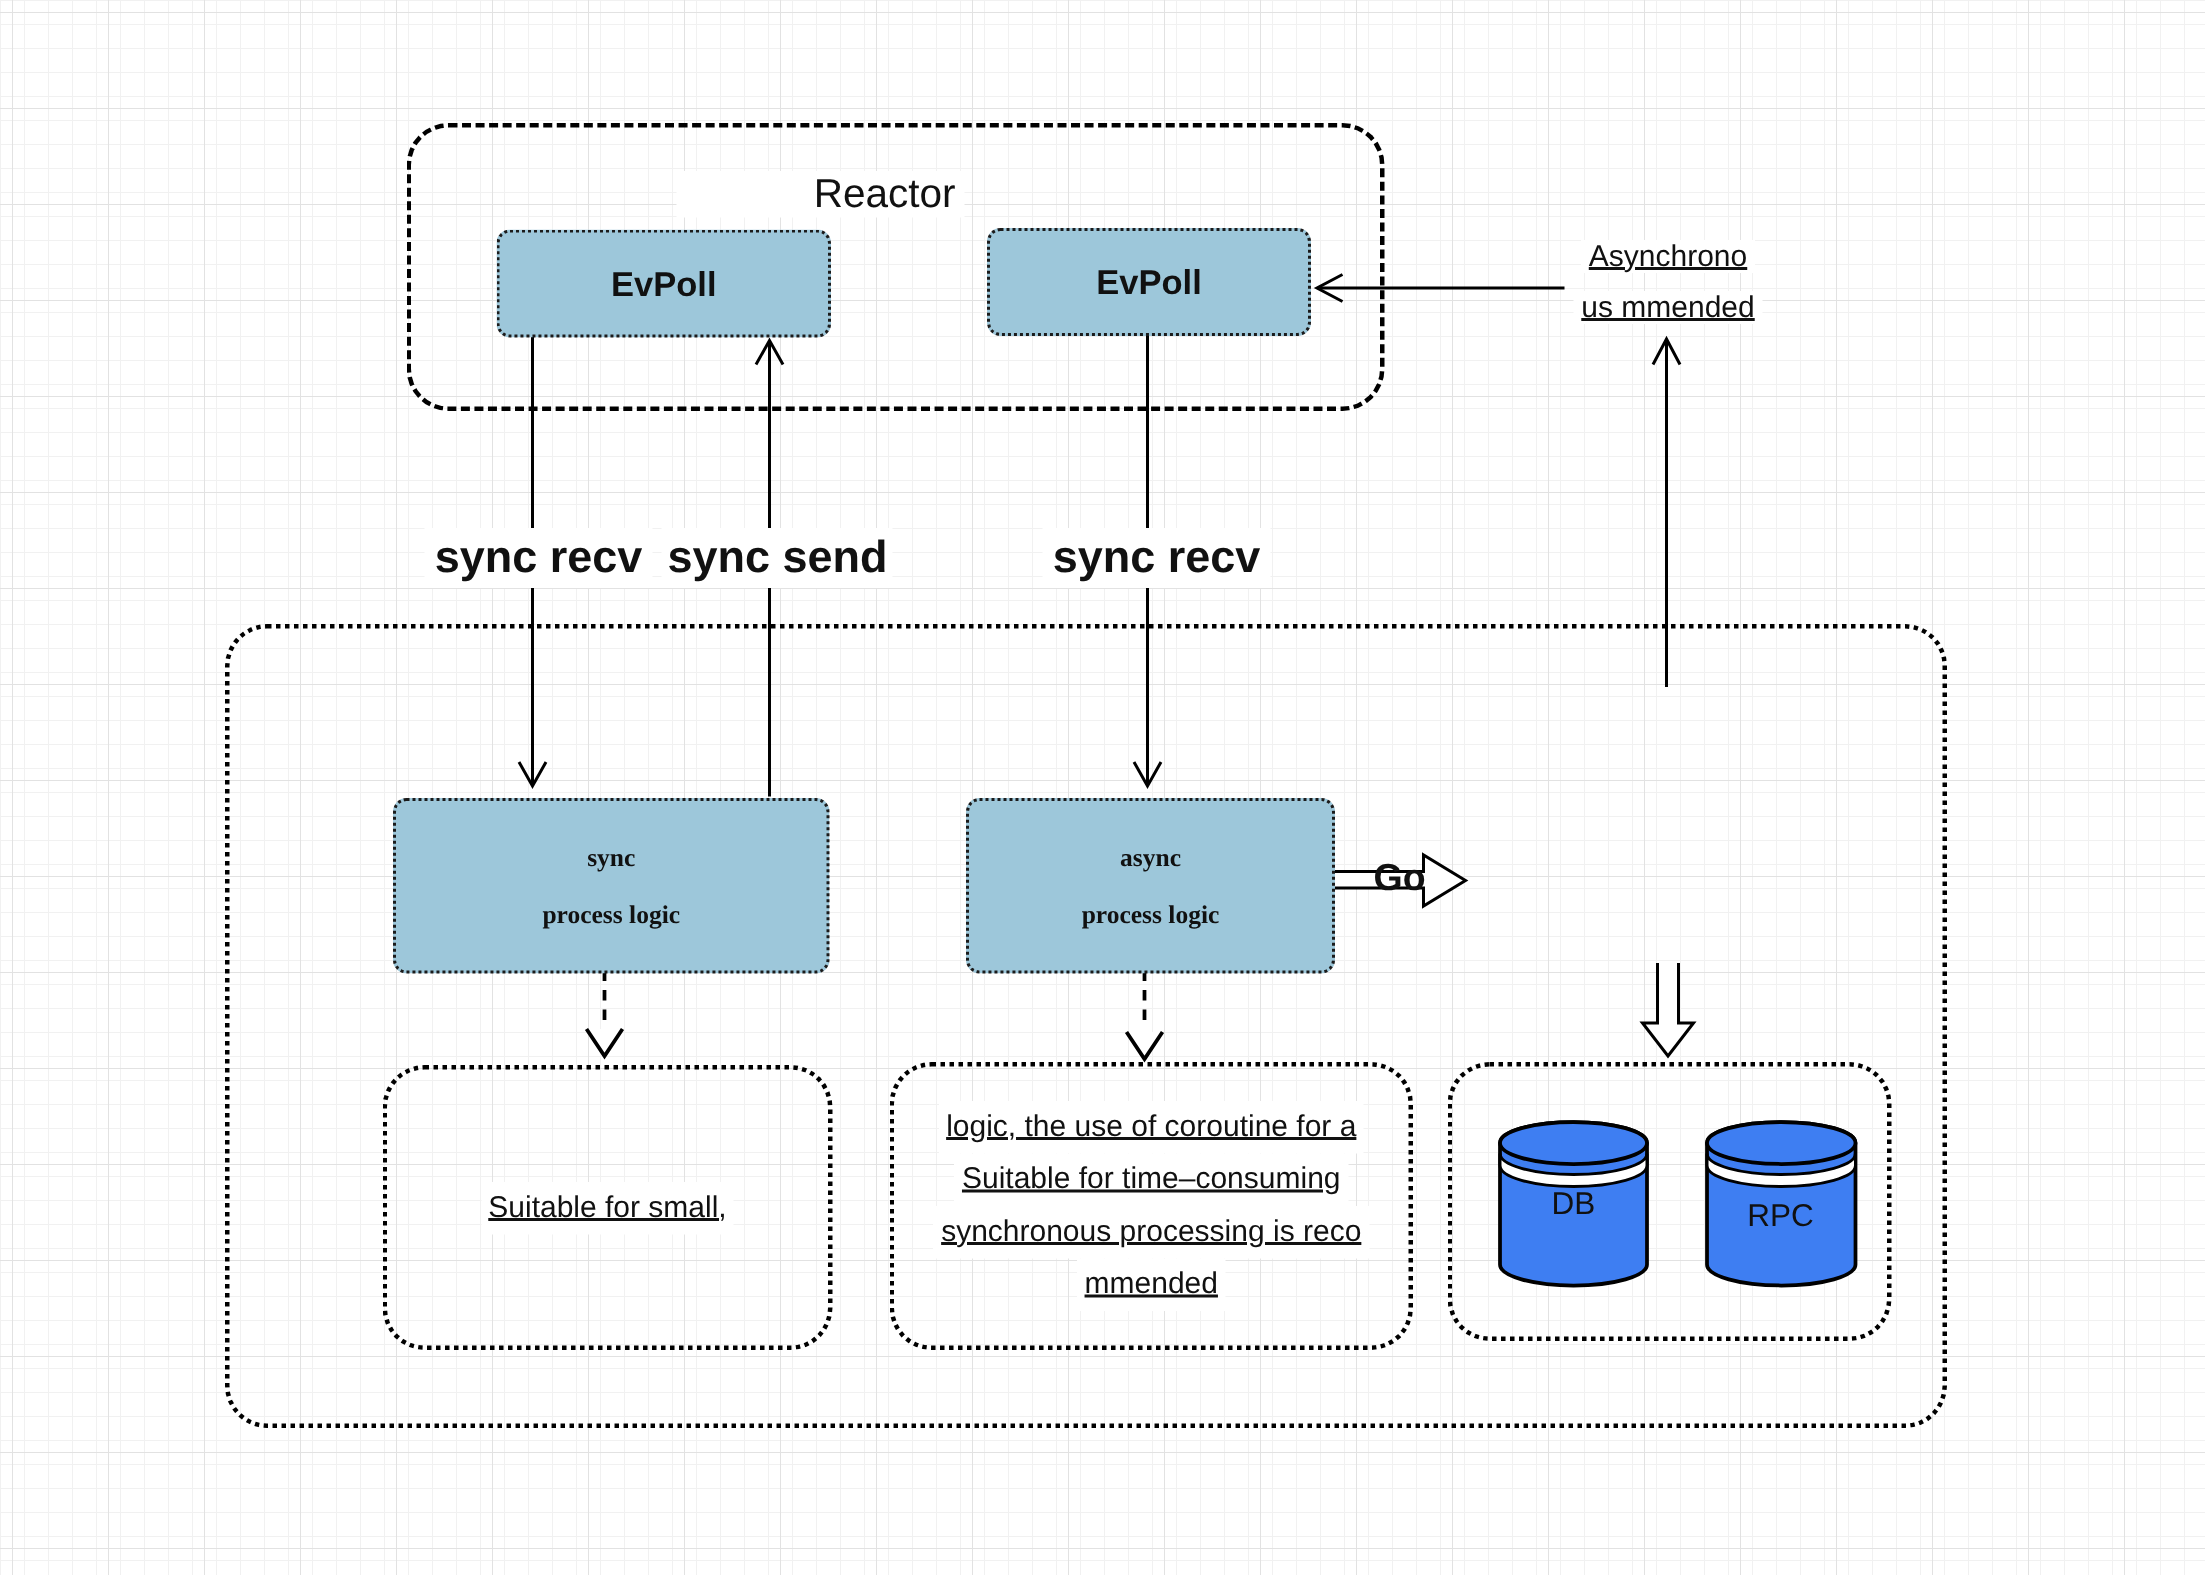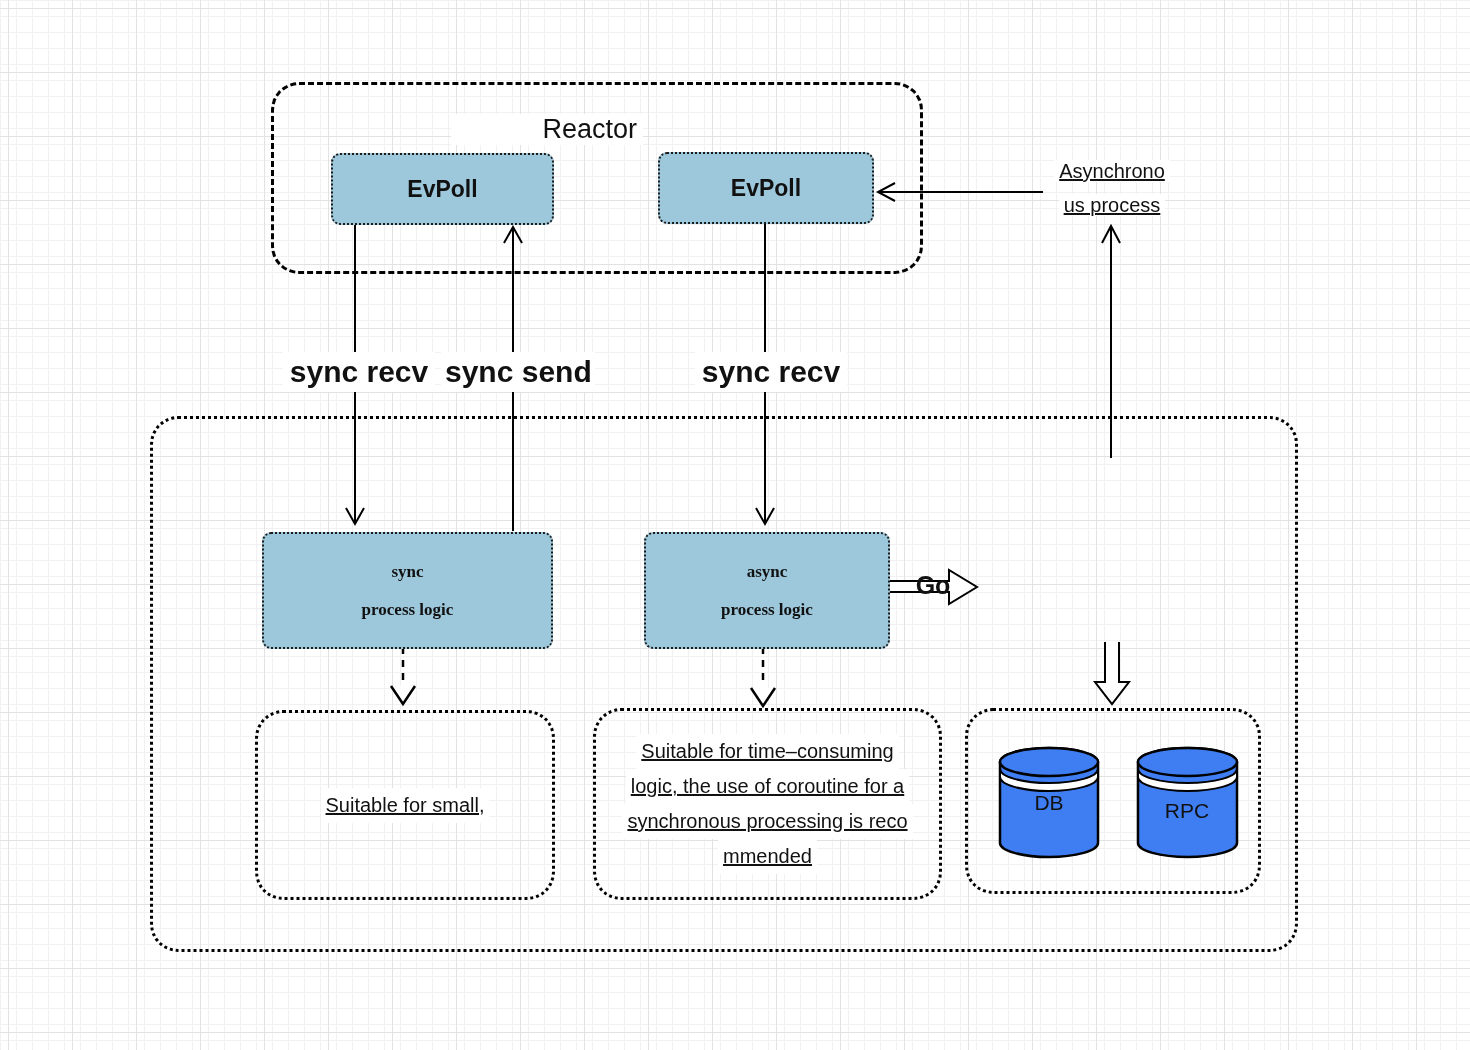--- a/index.html
+++ b/index.html
@@ -53,22 +53,22 @@
   <div class="abs dashed-frame" style="left:271px;top:82px;width:646px;height:186px;"></div>
 
   <div class="abs dotted-frame" style="left:150px;top:416px;width:1142px;height:530px;"></div>
 
 
   <div class="abs dotted-frame note-box" style="left:255px;top:710px;width:294px;height:184px;">
     <span class="note-line">Suitable for small,</span>
   </div>
 
   <div class="abs dotted-frame note-box" style="left:593px;top:708px;width:343px;height:186px;">
+    <span class="note-line">logic, the use of coroutine for a</span>
     <span class="note-line">Suitable for time–consuming</span>
-    <span class="note-line">logic, the use of coroutine for a</span>
     <span class="note-line">synchronous processing is reco</span>
     <span class="note-line">mmended</span>
   </div>
 
   <div class="abs dotted-frame" style="left:965px;top:708px;width:290px;height:180px;"></div>
 
   <svg class="abs" style="left:0;top:0;" width="1470" height="1050" viewBox="0 0 1470 1050">
 
     <g stroke="#000" stroke-width="2" fill="none">
       <path d="M355,221 L355,522"></path>
@@ -126,21 +126,21 @@
 
   <div class="abs blue-box evpoll" style="left:331px;top:153px;width:219px;height:68px;">
     <span>EvPoll</span>
   </div>
   <div class="abs blue-box evpoll" style="left:658px;top:152px;width:212px;height:68px;">
     <span>EvPoll</span>
   </div>
 
   <div class="abs resp-label" style="left:1032px;top:154px;width:160px;">
     <span class="note-line">Asynchrono</span><br>
-    <span class="note-line">us process</span>
+    <span class="note-line">us mmended</span>
   </div>
 
   <div class="abs arrow-label" style="left:283px;top:352px;width:144px;">sync recv</div>
   <div class="abs arrow-label" style="left:441px;top:352px;width:146px;">sync send</div>
   <div class="abs arrow-label" style="left:695px;top:352px;width:144px;">sync recv</div>
 
   <div class="abs blue-box" style="left:262px;top:532px;width:287px;height:113px;">
     <span class="bline">sync</span>
     <span class="bline">process logic</span>
   </div>

